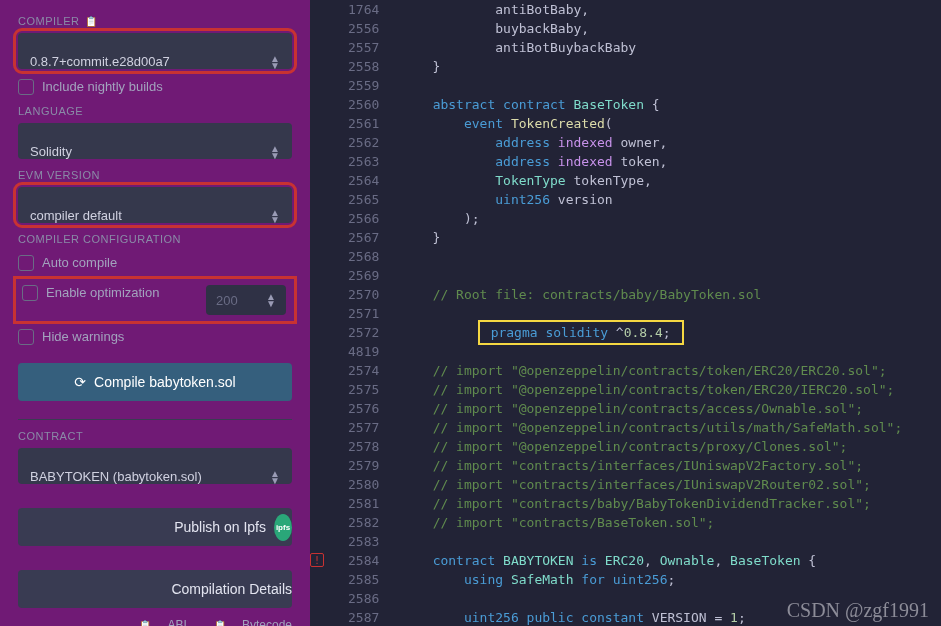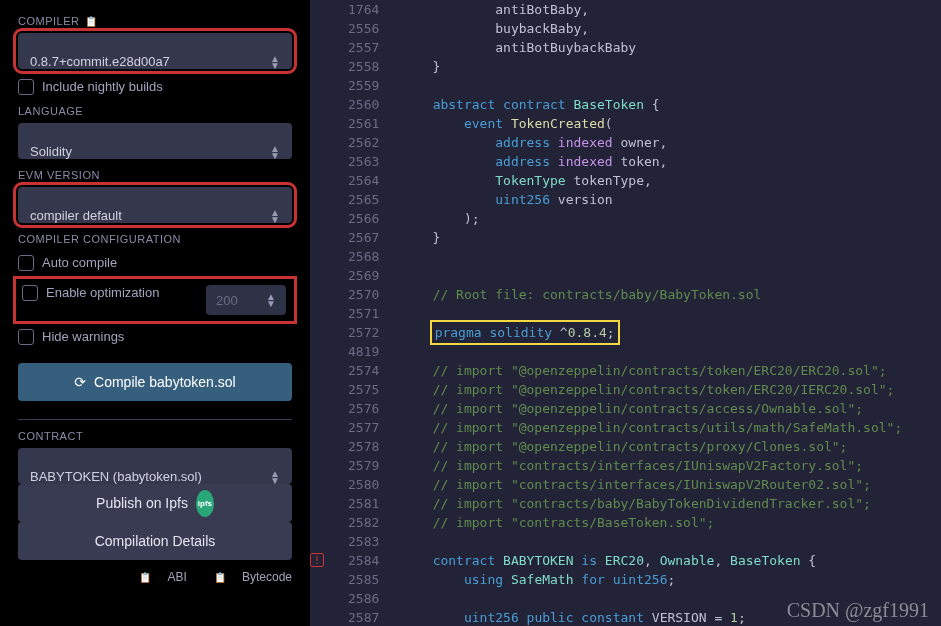--- a/index.html
+++ b/index.html
@@ -7,21 +7,21 @@
   width: 941px; height: 626px;
   background: #2a2c3f;
   font-family: -apple-system, "Helvetica Neue", Arial, sans-serif;
   font-size: 13px;
   color: #a2a3bd;
   display: flex;
   overflow: hidden;
 }
 .sidebar {
   width: 310px;
-  background: #000000;
+  background: #701a75;
   padding: 5px 18px 0 18px;
   overflow: hidden;
 }
 .label {
   color: #8a8ba7;
   font-size: 11px;
   letter-spacing: 0.5px;
   margin-top: 10px;
   display: flex;
   align-items: center;
@@ -86,23 +86,23 @@
   font-size: 14px;
 }
 .hr { border-top: 1px solid #3a3c52; margin: 18px 0 4px; }
 .pub-btn {
   background: #393b52;
   color: #e3e4f0;
   height: 38px;
   border-radius: 4px;
   display: flex;
   align-items: center;
-  justify-content: center;
+  justify-content: flex-end;
   gap: 8px;
-  margin-top: 0;
+  margin-top: 24px;
   cursor: pointer;
   font-size: 14px;
 }
 .ipfs-badge {
   background: #2aa779;
   border-radius: 50%;
   width: 18px; height: 27px;
   display: inline-flex;
   align-items: center;
   justify-content: center;
@@ -159,21 +159,22 @@
 .kw { color: #4a9cd6; }
 .kw2 { color: #c792ea; }
 .type { color: #7fdbca; }
 .num { color: #b5cea8; }
 .com { color: #608b4e; }
 .fn { color: #dcdcaa; }
 .yellow-box {
   outline: 2px solid #f5d742;
   outline-offset: 1px;
   display: inline-block;
-  padding: 0 2px;
+  padding: 0 10px;
+  margin-left: 48px;
 }
 .watermark {
   position: absolute;
   right: 12px;
   bottom: 6px;
   color: #8c8c98;
   font-family: Liberation Serif, serif;
   font-size: 20px;
 }
 .copy-icon::before { content: "📋"; font-size: 10px; }

